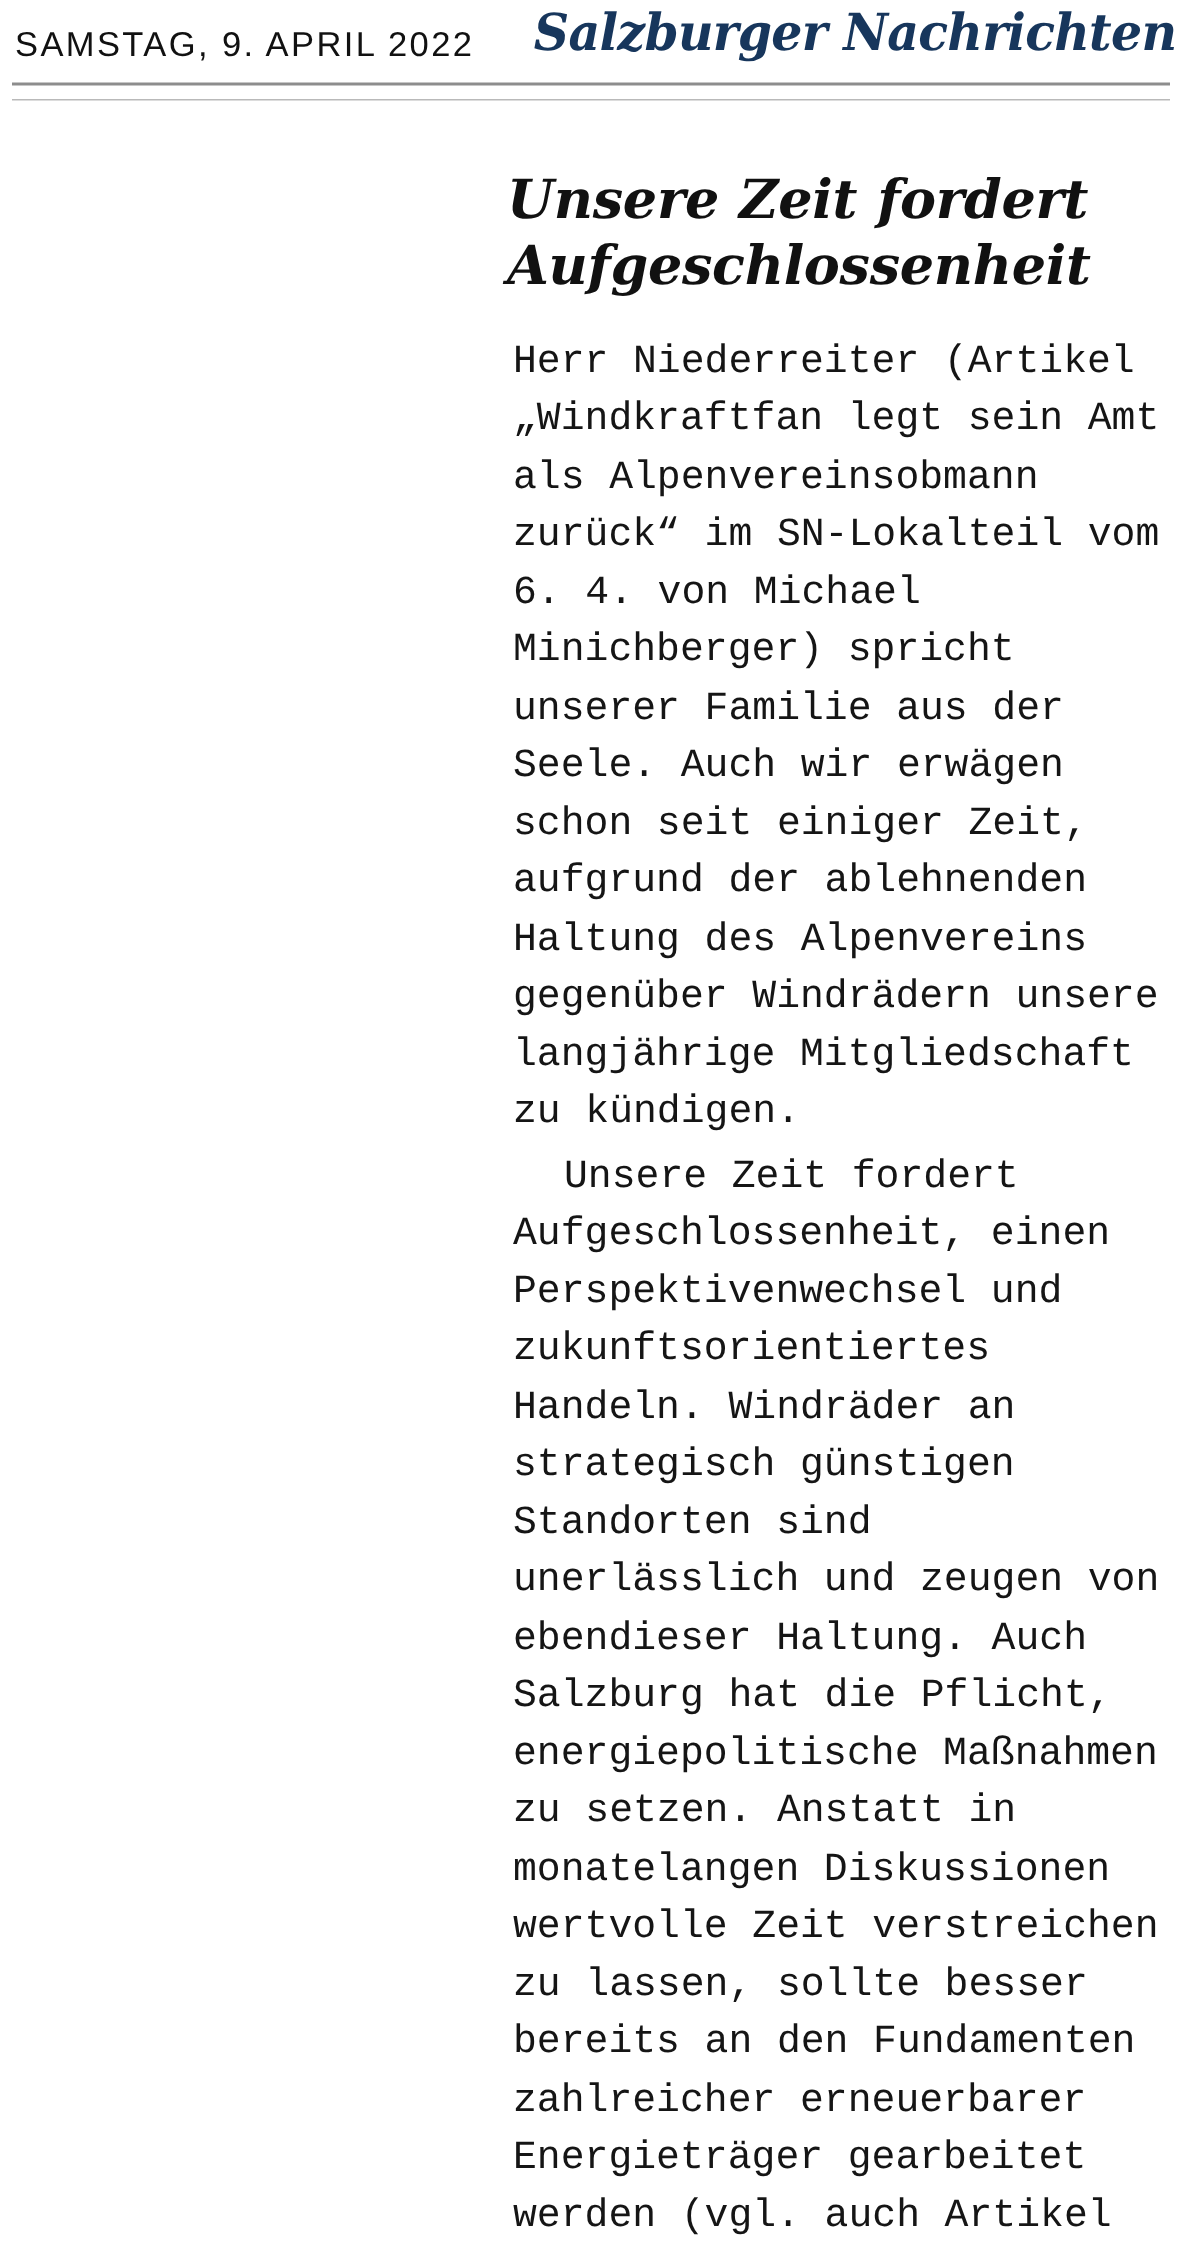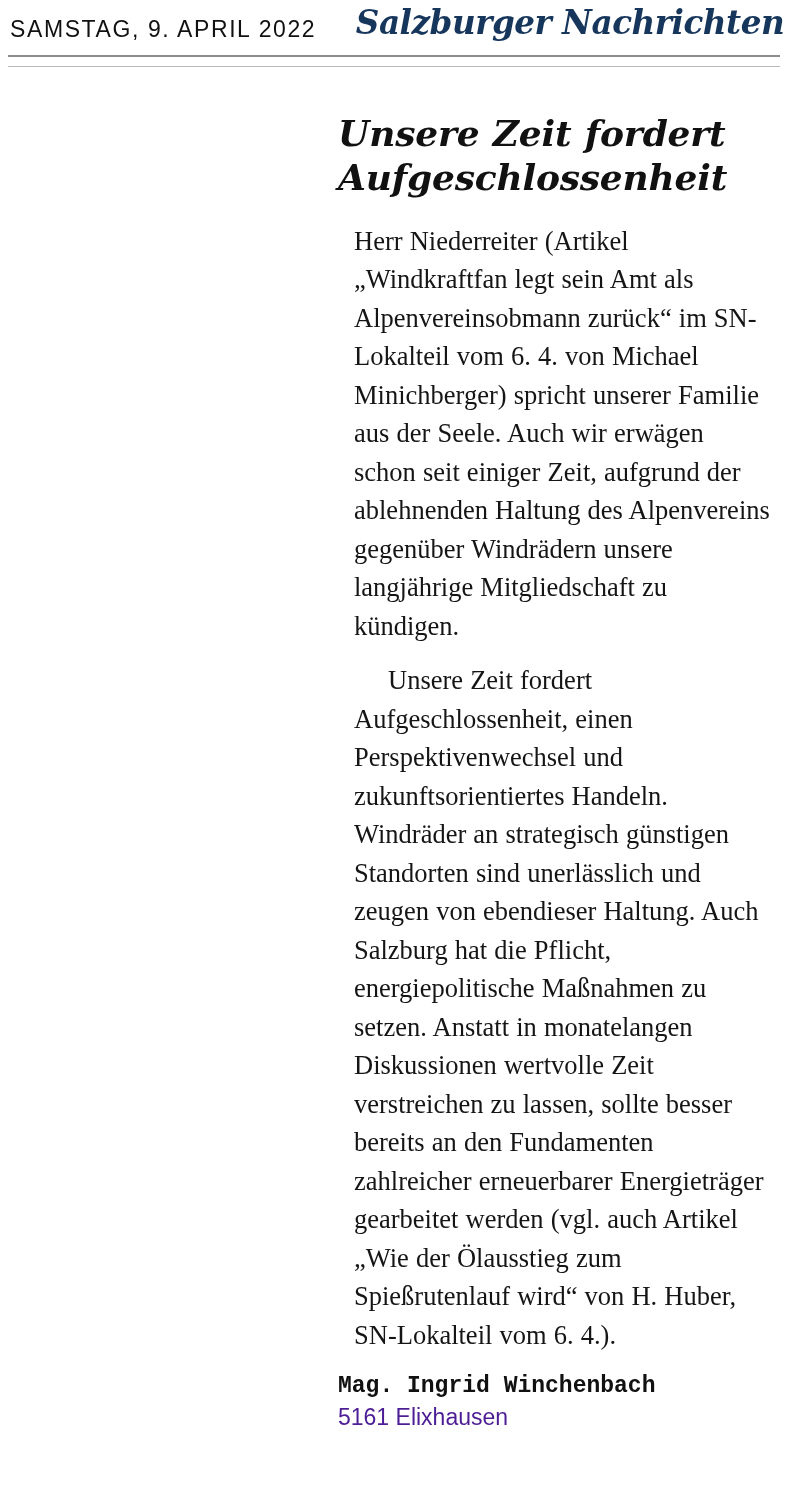--- a/index.html
+++ b/index.html
@@ -77,25 +77,25 @@
     font-style: italic;
     font-weight: 700;
     font-size: 36px;
     line-height: 1.22;
     color: #111111;
     letter-spacing: -0.2px;
     margin: 0 0 22px 0;
     word-spacing: 1px;
   }
   .body-par {
-    font-family: Liberation Serif, serif;
+    font-family: Liberation Mono, monospace;
     font-size: 26.5px;
     line-height: 38.5px;
     color: #151515;
-    margin: 16px;
+    margin: 4px;
     text-align: left;
     word-spacing: 0.5px;
   }
   .body-par.indent {
     text-indent: 34px;
   }
   .author {
     font-family: Liberation Mono, monospace;
     font-weight: 700;
     font-size: 23px;

